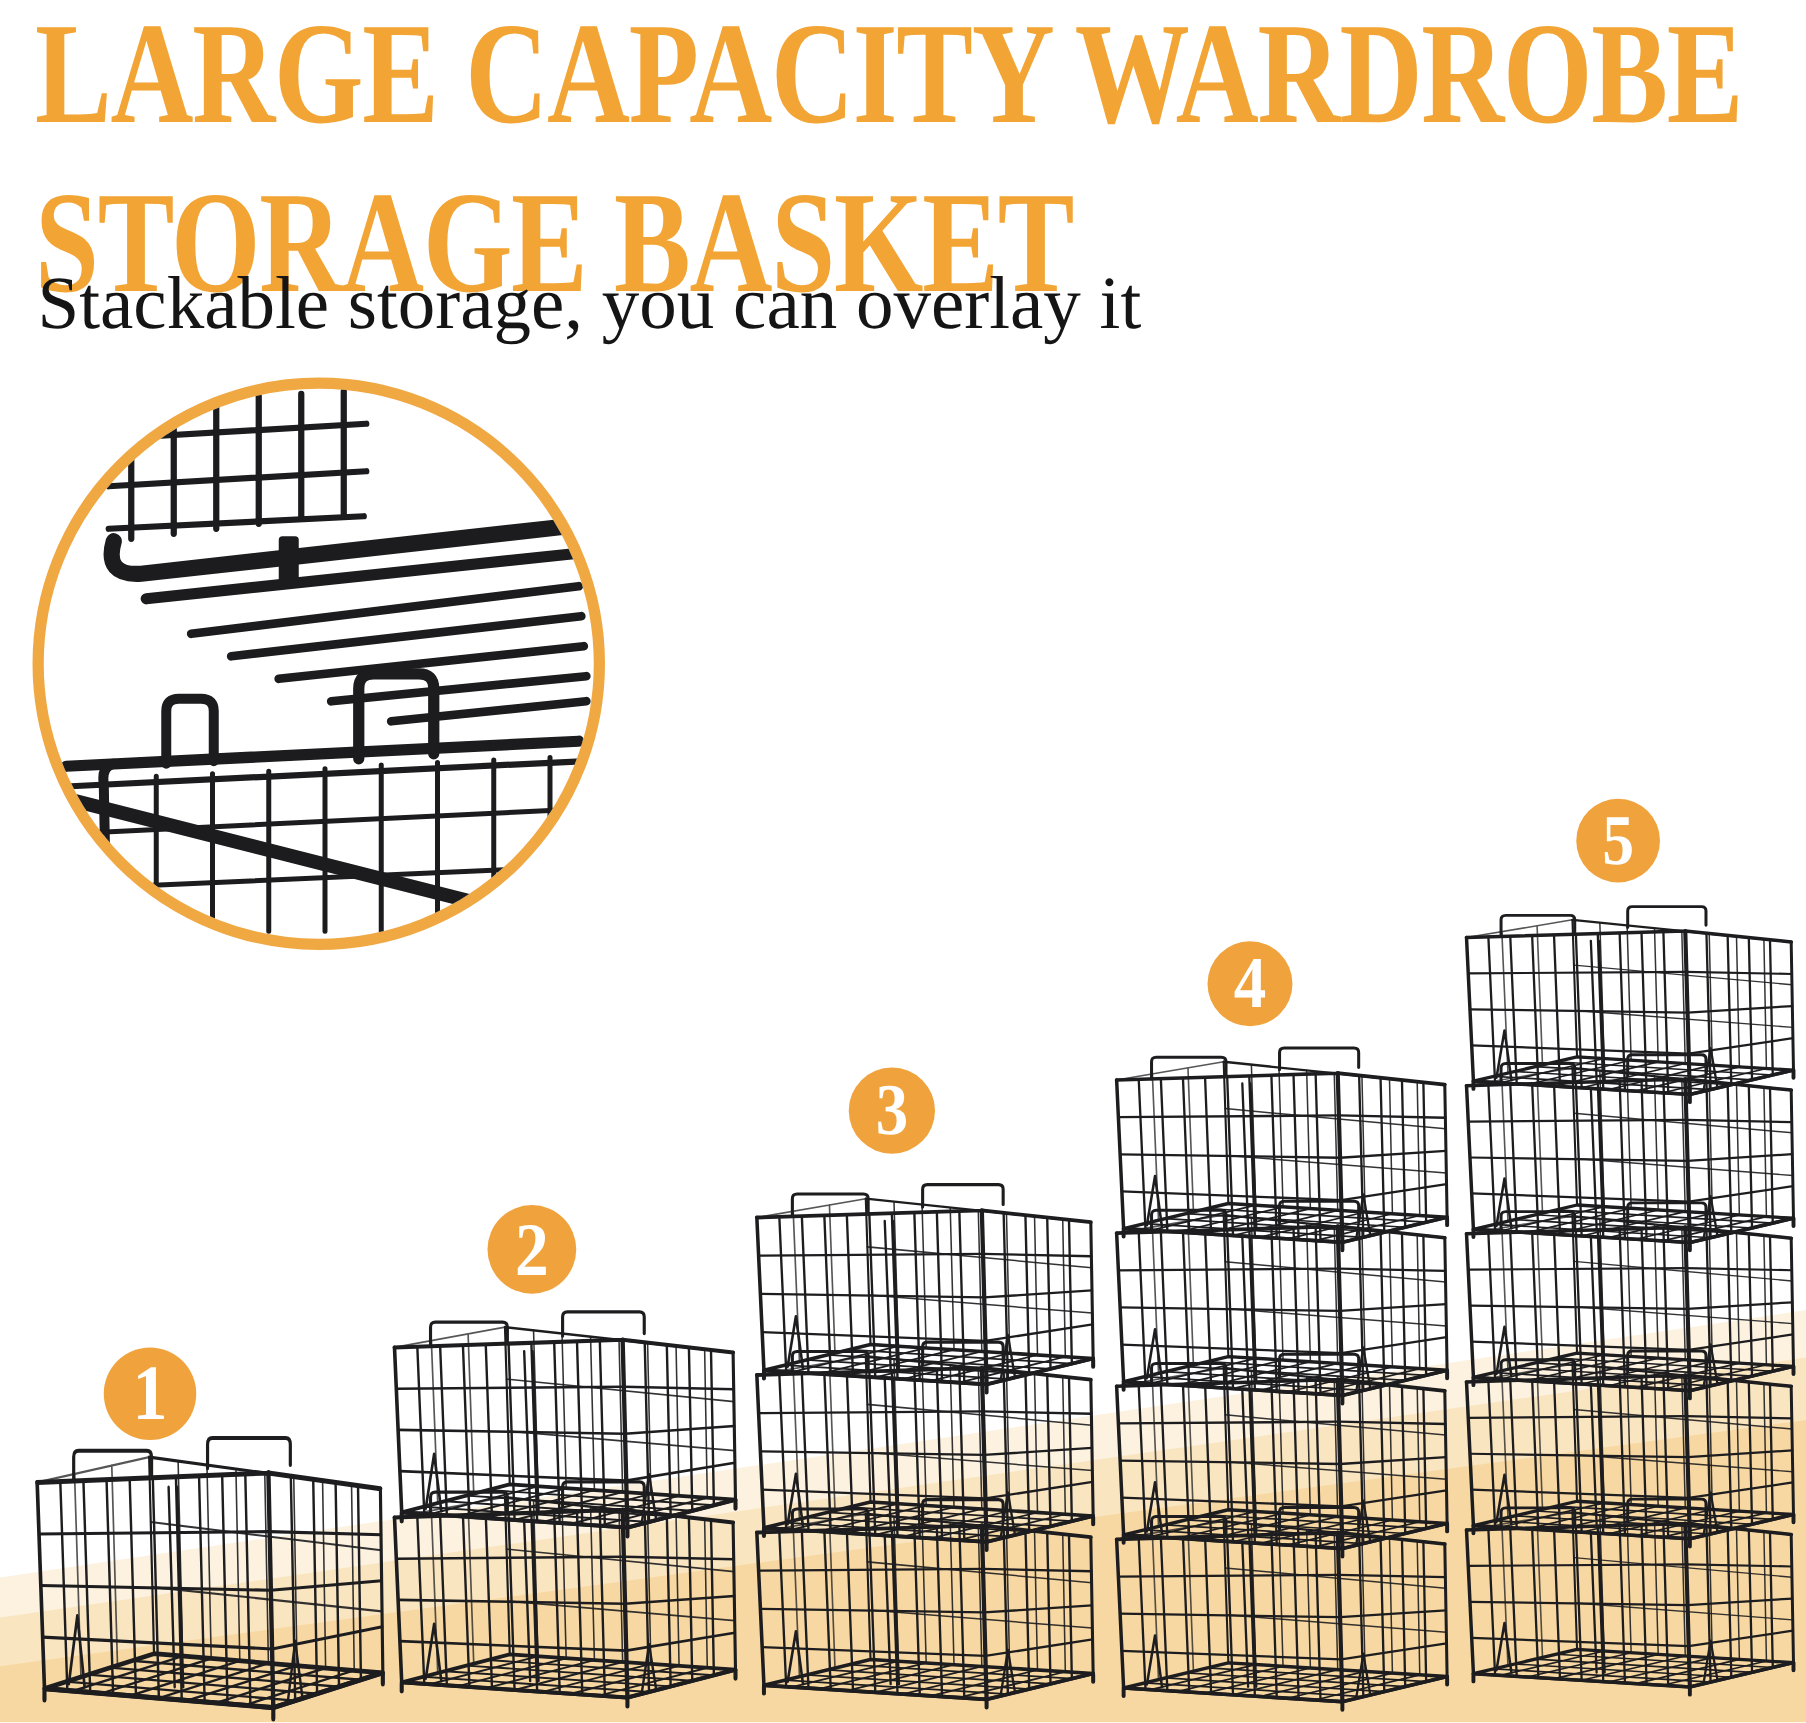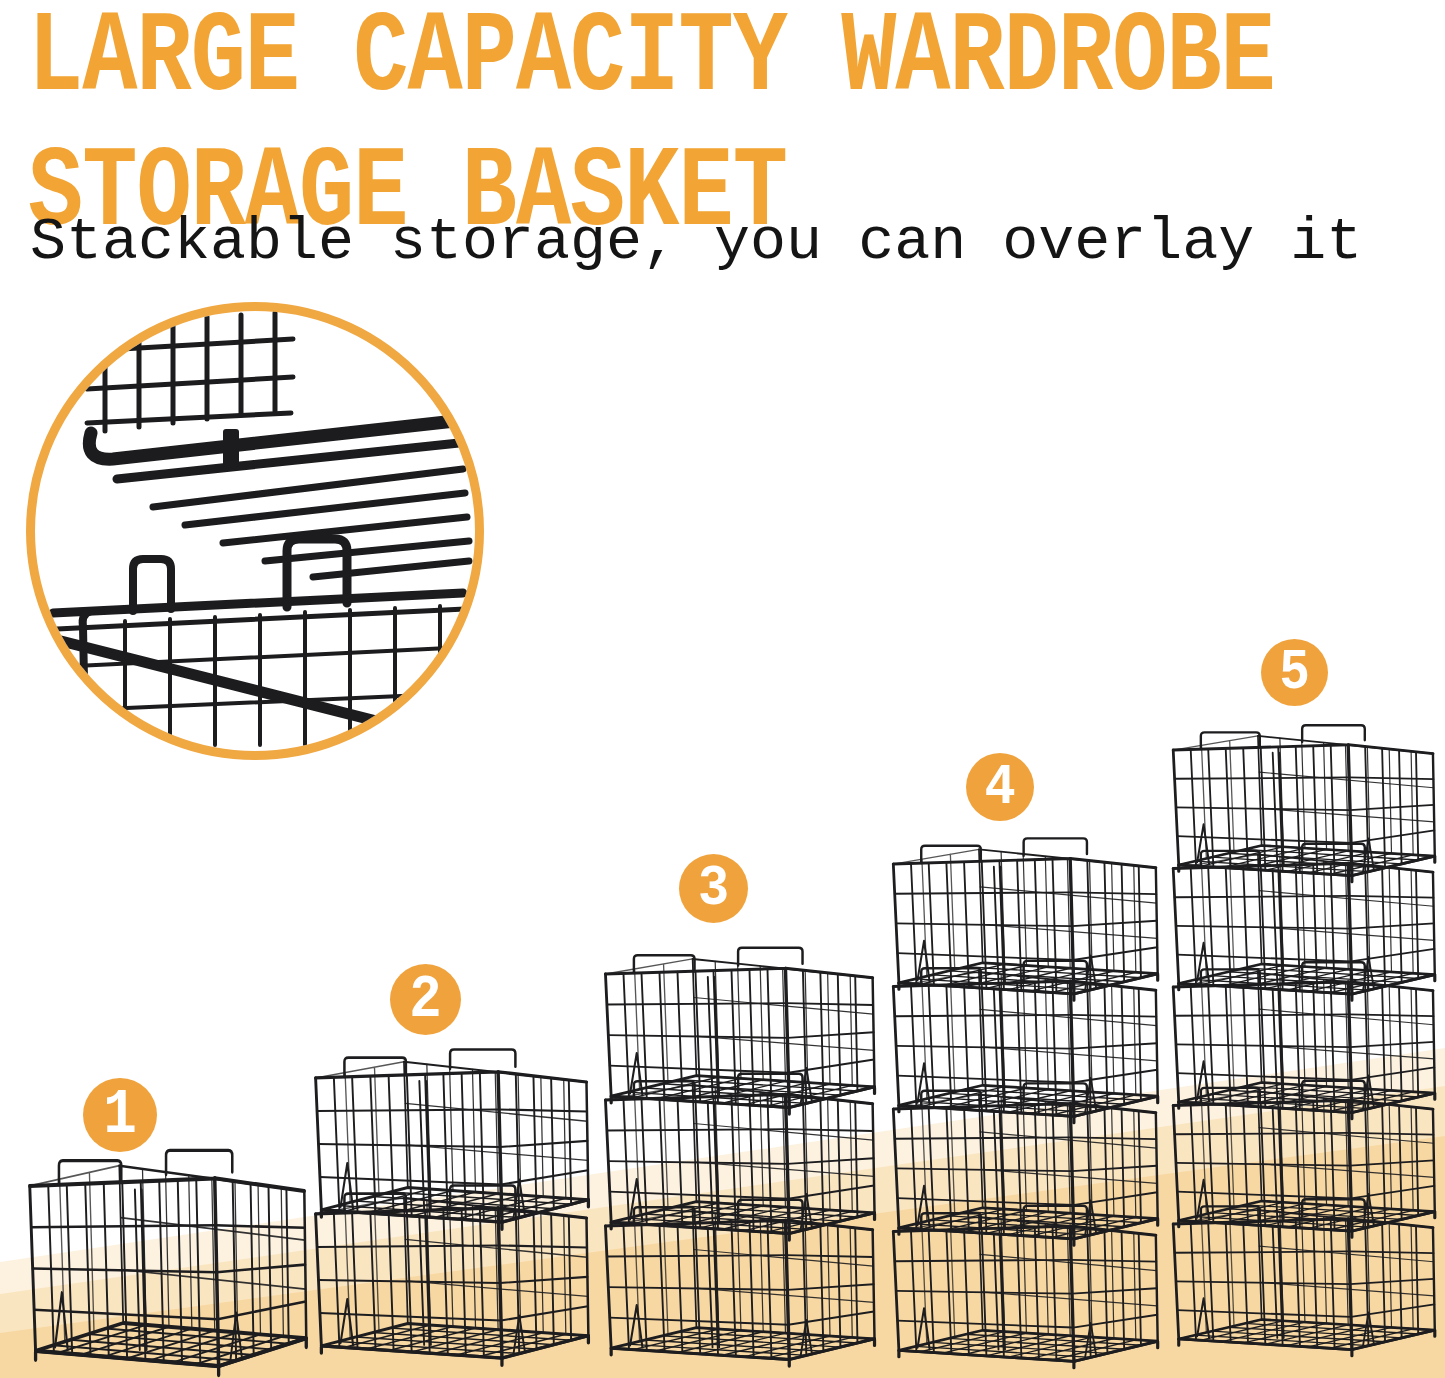--- a/index.html
+++ b/index.html
@@ -1,18 +1,18 @@
 <!DOCTYPE html>
 <html><head>
 <meta charset="utf-8">
 <style>
   html,body{margin:0;padding:0;background:#ffffff;}
   .page{
     position:relative;width:1445px;height:1378px;background:#ffffff;
-    overflow:hidden;font-family:Liberation Mono, monospace;
+    overflow:hidden;font-family:Liberation Serif, serif;
   }
   .bg-svg,.stacks-svg{position:absolute;left:0;top:0;width:1445px;height:1378px;}
   .headline{
     position:absolute;left:28px;top:-8px;margin:0;
     color:#F2A535;font-weight:bold;font-size:92px;line-height:1.16;
     letter-spacing:-1px;transform:scaleY(1.26);transform-origin:top left;
     white-space:nowrap;
   }
   .headline span{display:block;}
   .subtitle{

